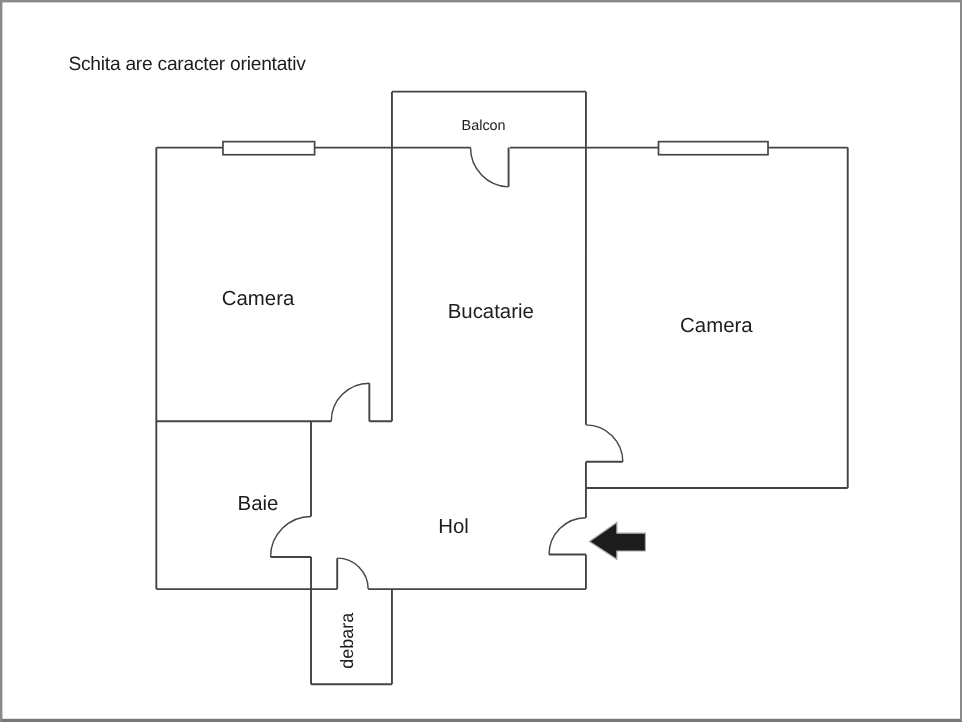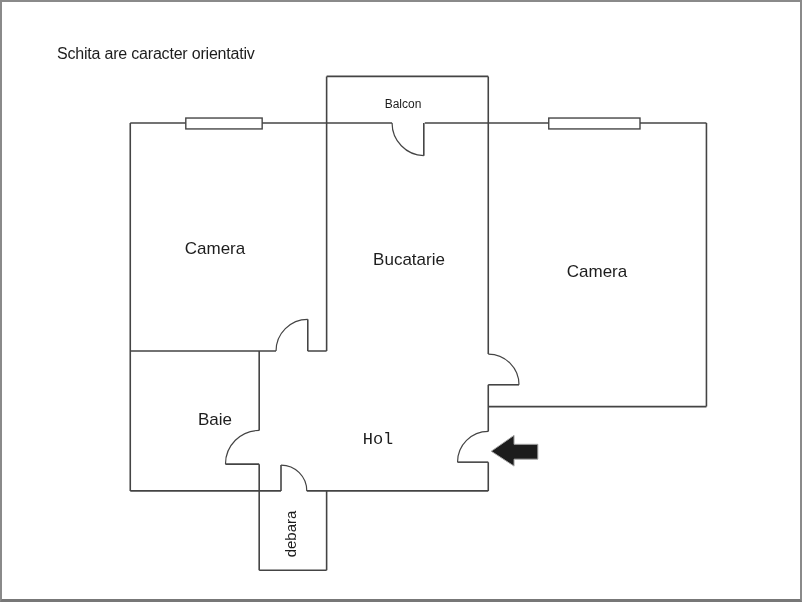--- a/index.html
+++ b/index.html
@@ -81,16 +81,16 @@
     <polygon class="arrow" points="492,453 515,437 515,446 539,446 539,461 515,461 515,468"></polygon>
   </svg>
 
   <div class="title">Schita are caracter orientativ</div>
 
   <div class="label balcon-label" style="left:401px; top:102px;">Balcon</div>
   <div class="label" style="left:213px; top:247px;">Camera</div>
   <div class="label" style="left:407px; top:258px;">Bucatarie</div>
   <div class="label" style="left:595px; top:270px;">Camera</div>
   <div class="label" style="left:177px; top:418px;margin-left:36px;">Baie</div>
-  <div class="label" style="left:376px; top:437px;font-family:Liberation Mono, monospace;">Hol</div>
+  <div class="label" style="left:376px; top:437px;">Hol</div>
   <div class="label rot" style="left:288px; top:532px;">debara</div>
 
 </div>
 
 </body></html>

